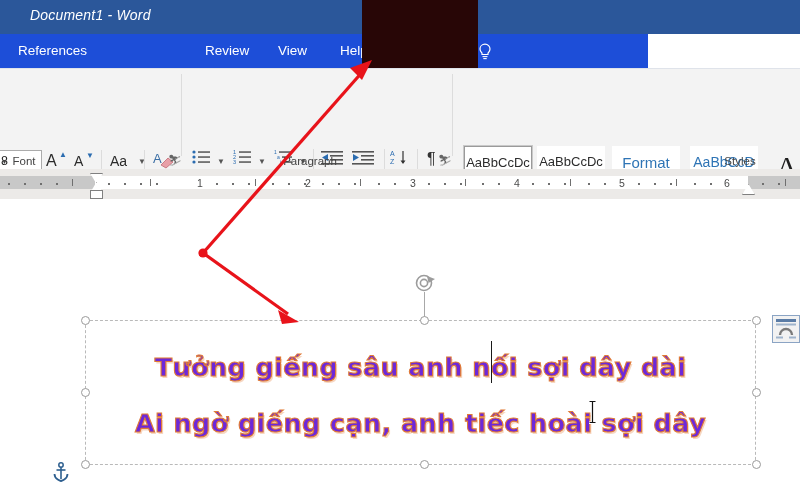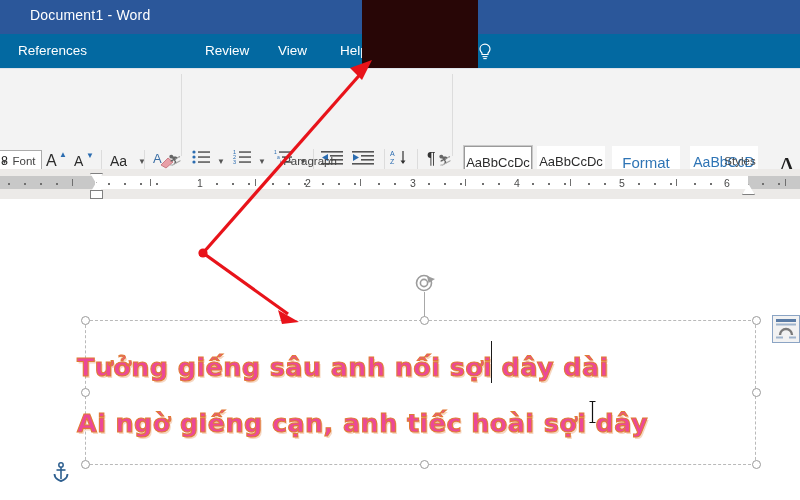--- a/index.html
+++ b/index.html
@@ -5,29 +5,30 @@
   html,body{margin:0;padding:0;}
   body{
     width:800px;height:500px;overflow:hidden;
     font-family:"Liberation Sans", sans-serif;
     background:#ffffff;position:relative;
   }
   
   .titlebar{
     position:absolute;left:0;top:0;width:800px;height:34px;
     background:#2b579a;
+    font-style:italic;
   }
   .doc-title{
     position:absolute;left:30px;top:7px;
     color:#ffffff;font-size:14px;letter-spacing:.2px;white-space:nowrap;
   }
   
   .tabstrip{
-    position:absolute;left:0;top:34px;width:800px;height:34px;
-    background:#0369a1;
+    position:absolute;left:0;top:34px;width:648px;height:34px;
+    background:#1d4ed8;
   }
   .tab{
     position:absolute;top:0;height:34px;line-height:34px;
     color:#ffffff;font-size:13.5px;white-space:nowrap;cursor:default;
   }
   .tellme{
     position:absolute;top:0;height:34px;line-height:34px;left:505px;
     color:#ffffff;font-size:13px;white-space:nowrap;
   }
   .bulb{
@@ -129,24 +130,24 @@
   }
   .handle{
     position:absolute;width:9px;height:9px;border-radius:50%;
     background:#ffffff;border:1.4px solid #9a9a9a;box-sizing:border-box;z-index:6;
   }
   .rot-stem{position:absolute;left:424px;top:292px;width:1px;height:28px;background:#a8a8a8;}
   .rot-handle{position:absolute;left:414px;top:272px;width:22px;height:22px;}
   .anchor{position:absolute;left:52px;top:462px;width:18px;height:20px;}
   
   .wa{
-    position:absolute;left:77px;width:671px;
+    position:absolute;left:85px;width:671px;text-align:center;
     font-family:"DejaVu Sans", sans-serif;
     font-weight:bold;font-size:25.5px;letter-spacing:.4px;
-    color:#ec4899;
+    color:#6d28d9;
     -webkit-text-stroke:1.1px #e07a35;
     text-shadow:1.5px 1.5px 0 rgba(224,122,53,.30);
     white-space:nowrap;
   }
   .wa1{top:352px;}
   .wa2{top:408px;}
   .caret{
     position:absolute;left:491px;top:341px;width:1.4px;height:42px;background:#1a1a1a;z-index:7;
   }
   .mouse-ibeam{position:absolute;left:587px;top:400px;width:11px;height:24px;z-index:9;}

